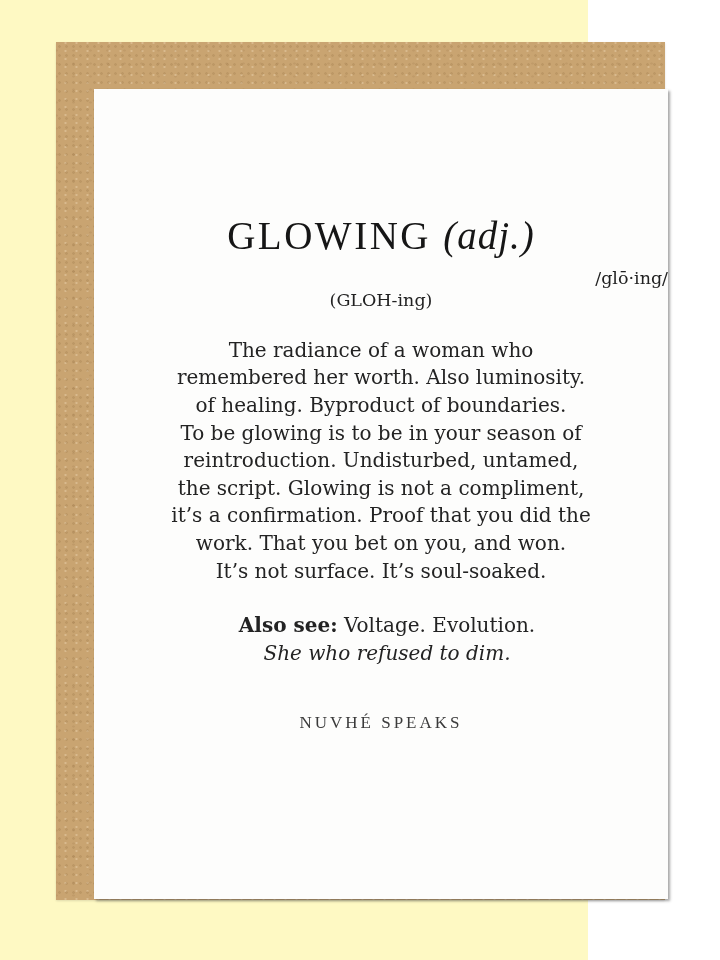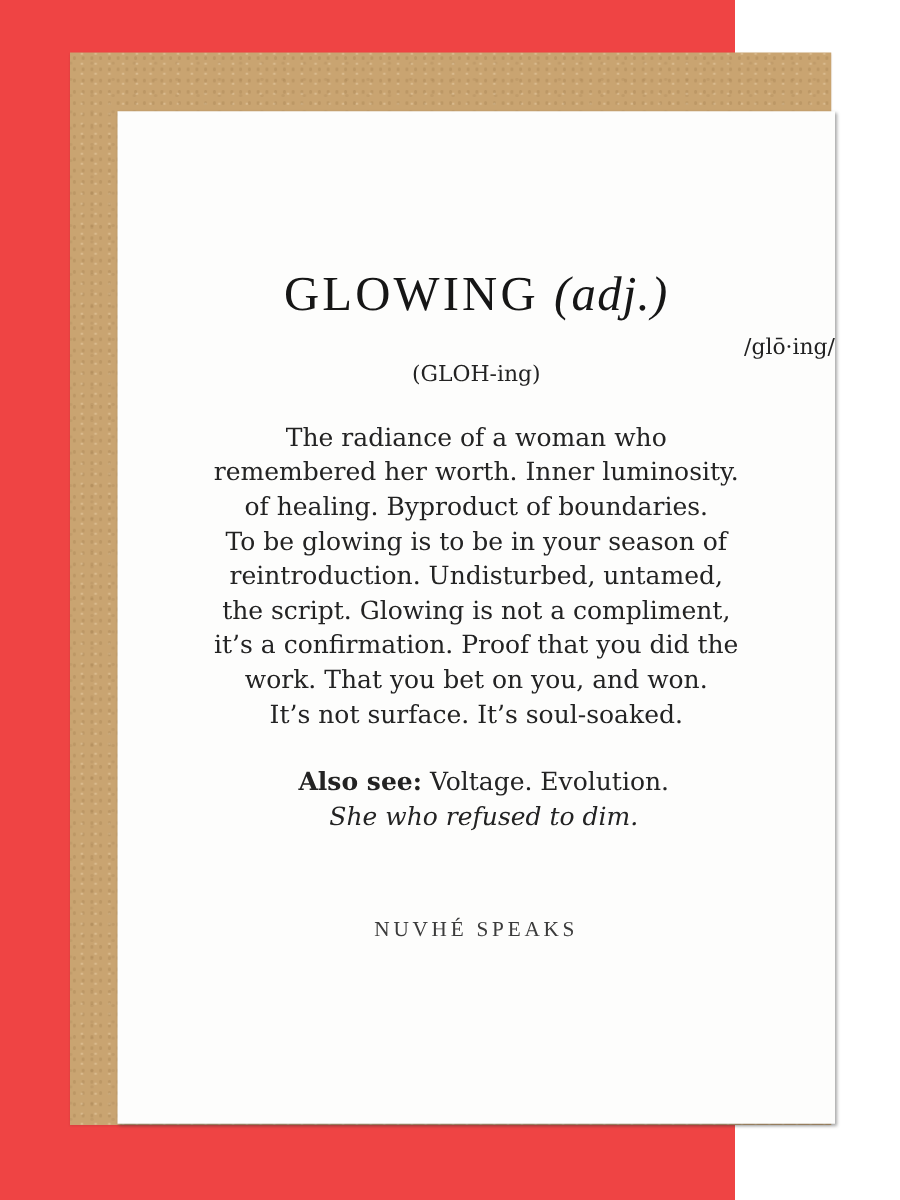--- a/index.html
+++ b/index.html
@@ -7,21 +7,21 @@
   body {
     font-family: "DejaVu Serif", serif;
     background: #ffffff;
     position: relative;
     overflow: hidden;
   }
   .scene {
     position: relative;
     width: 588px;
     height: 960px;
-    background: #ef4444;
+    background: #fef9c3;
   }
   .envelope {
     position: absolute;
     left: 56px;
     top: 42px;
     width: 609px;
     height: 858px;
     background-color: #c9a471;
     background-image:
       radial-gradient(rgba(120, 85, 40, 0.16) 1px, transparent 1.4px),
@@ -74,42 +74,42 @@
   .also-see {
     margin-top: 26px;
     font-size: 20px;
     line-height: 28px;
     color: #232323;
     padding-left: 12px;
   }
   .also-see .bold { font-weight: bold; }
   .also-see .italic-line { font-style: italic; }
   .brand {
-    margin-top: 67px;
+    margin-top: 46px;
     font-family: "Liberation Serif", serif;
     font-size: 17px;
     letter-spacing: 3px;
     color: #3b3b3b;
   }
 </style>
 </head>
 <body>
 
 <div class="scene">
   <div class="envelope"></div>
   <div class="card">
 
     <div class="card-title"><span>GLOWING</span>&nbsp;<span class="pos">(adj.)</span></div>
 
     <div class="pronunciation">/glō·ing/</div>
     <div class="pronunciation-alt">(GLOH-ing)</div>
 
     <div class="definition">
       <div>The radiance of a woman who</div>
-      <div>remembered her worth. Inner luminosity.</div>
+      <div>remembered her worth. Also luminosity.</div>
       <div>of healing. Byproduct of boundaries.</div>
       <div>To be glowing is to be in your season of</div>
       <div>reintroduction. Undisturbed, untamed,</div>
       <div>the script. Glowing is not a compliment,</div>
       <div>it’s a confirmation. Proof that you did the</div>
       <div>work. That you bet on you, and won.</div>
       <div>It’s not surface. It’s soul-soaked.</div>
     </div>
 
     <div class="also-see">

